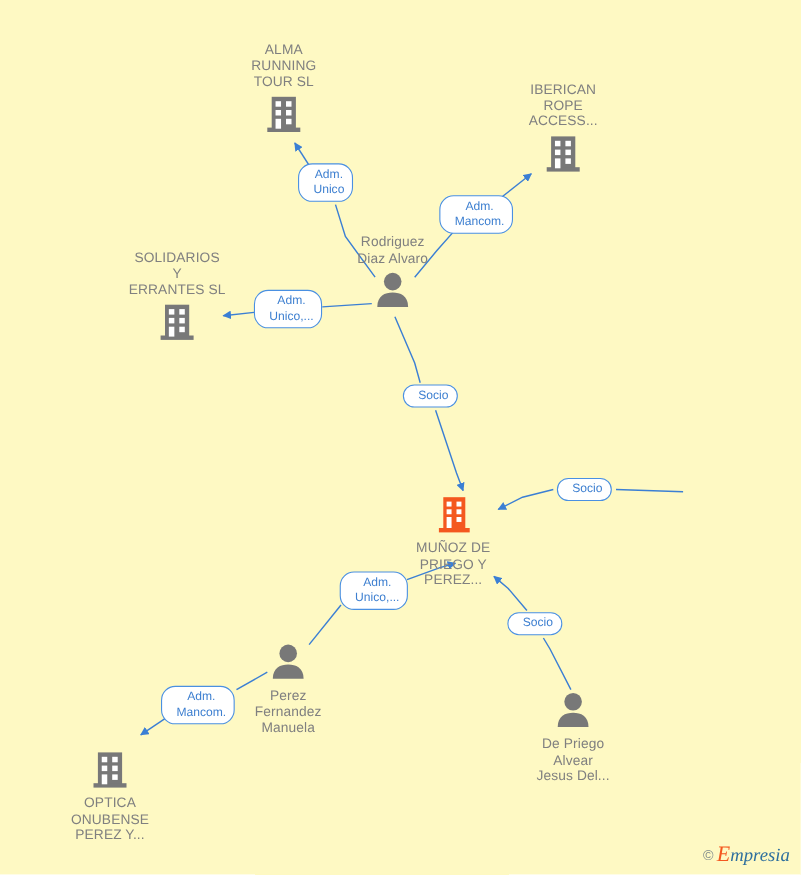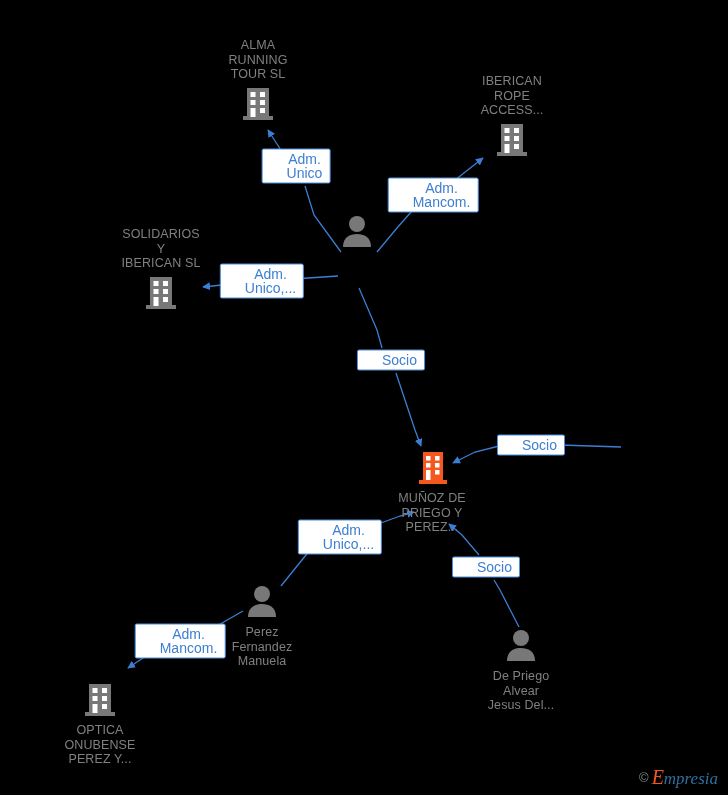--- a/index.html
+++ b/index.html
@@ -7,21 +7,21 @@
     padding: 0;
     background: #ffffff;
   }
   body {
     font-family: "Liberation Sans", sans-serif;
   }
   #canvas {
     position: relative;
     width: 728px;
     height: 795px;
-    background: #000000;
+    background: #fef9c3;
     overflow: hidden;
   }
   #edges {
     position: absolute;
     left: 0;
     top: 0;
     width: 728px;
     height: 795px;
     pointer-events: none;
   }
@@ -57,27 +57,27 @@
   }
   .node.labels-above .node-label {
     order: 1;
     margin-top: 0;
     margin-bottom: 3px;
   }
   .edge-badge {
     position: absolute;
     box-sizing: border-box;
     border: 1.4px solid #4a90e2;
-    border-radius: 2px;
+    border-radius: 13px;
     background: #ffffff;
     color: #3d7fd0;
-    font-size: 14px;
+    font-size: 11px;
     line-height: 14px;
     text-align: center;
-    padding: 2px 7px 3px 24px;
+    padding: 2px 7px 3px 13px;
     white-space: pre-line;
     transform: translate(-50%, -50%);
   }
   .watermark {
     position: absolute;
     right: 10px;
     bottom: 6px;
     font-size: 15px;
     color: #2e6da4;
     display: flex;
@@ -197,33 +197,35 @@
         <rect x="12.5" y="7" width="5" height="5" fill="#ffffff"></rect>
         <rect x="22" y="7" width="5" height="5" fill="#ffffff"></rect>
         <rect x="12.5" y="15" width="5" height="5" fill="#ffffff"></rect>
         <rect x="22" y="15" width="5" height="5" fill="#ffffff"></rect>
         <rect x="22" y="23" width="5" height="5" fill="#ffffff"></rect>
         <rect x="12.5" y="23" width="5" height="9" fill="#ffffff"></rect>
       </svg>
     </span>
     <span class="node-label">SOLIDARIOS
 Y
-IBERICAN  SL</span>
+ERRANTES  SL</span>
   </div>
 
   <div class="node labels-above" style="left:357px; top:213px;">
     <span class="icon-wrap">
       <svg width="40" height="36" viewBox="0 0 40 36" xmlns="http://www.w3.org/2000/svg">
         <circle cx="20" cy="11" r="8" fill="#787878"></circle>
         <path d="M 6 34 C 6 24 13 21 20 21 C 27 21 34 24 34 34 Z" fill="#787878"></path>
       </svg>
     </span>
-  </div>
-
-  <div class="node company-main" style="left:432px; top:449px;">
+    <span class="node-label">Rodriguez
+Diaz Alvaro</span>
+  </div>
+
+  <div class="node company-main" style="left:412px; top:449px;">
     <span class="icon-wrap">
       <svg width="40" height="40" viewBox="0 0 40 40" xmlns="http://www.w3.org/2000/svg">
         <rect x="11" y="3" width="20" height="31" fill="#f4581f"></rect>
         <rect x="7" y="31" width="28" height="4" fill="#f4581f"></rect>
         <rect x="14" y="7" width="4.5" height="4.5" fill="#ffffff"></rect>
         <rect x="23" y="7" width="4.5" height="4.5" fill="#ffffff"></rect>
         <rect x="14" y="14" width="4.5" height="4.5" fill="#ffffff"></rect>
         <rect x="23" y="14" width="4.5" height="4.5" fill="#ffffff"></rect>
         <rect x="23" y="21" width="4.5" height="4.5" fill="#ffffff"></rect>
         <rect x="14" y="21" width="4.5" height="10" fill="#ffffff"></rect>

